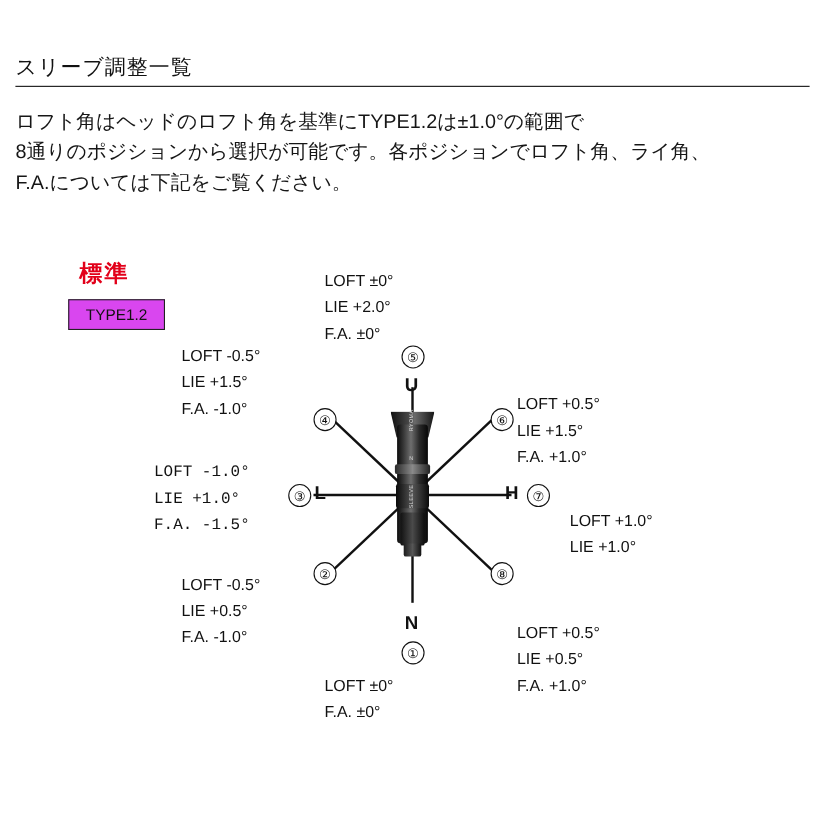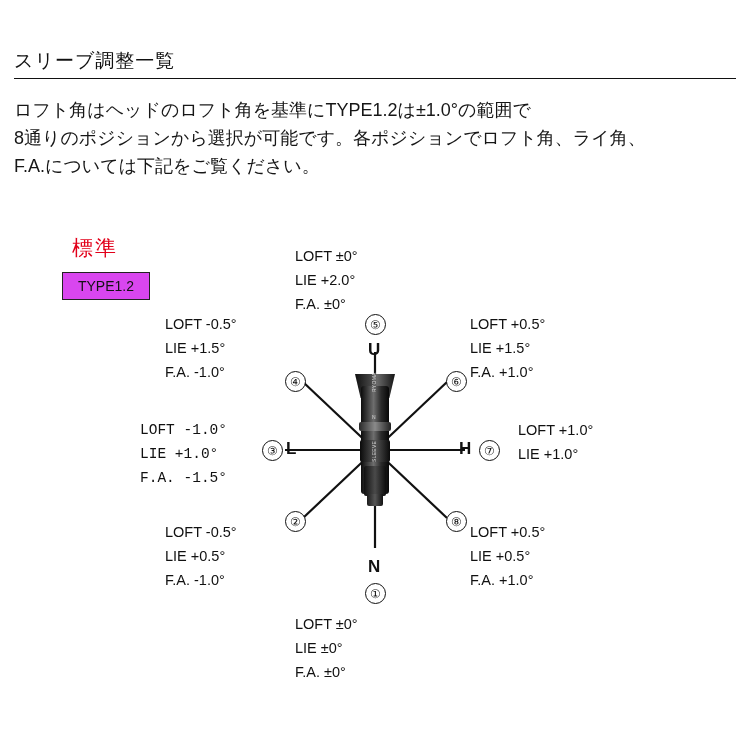--- a/index.html
+++ b/index.html
@@ -46,21 +46,21 @@
     color: #161616;
   }
   .intro div {
     white-space: nowrap;
   }
   .std-label {
     position: absolute;
     left: 72px;
     top: 234px;
     font-size: 21px;
-    font-weight: normal;
+    font-weight: bold;
     color: #e2001a;
     letter-spacing: 2px;
   }
   .type-box {
     position: absolute;
     left: 62px;
     top: 272px;
     width: 86px;
     height: 26px;
     border: 1px solid #222;
@@ -158,21 +158,21 @@
   }
   
   .blk {
     position: absolute;
     font-size: 14.5px;
     line-height: 24px;
     color: #111;
     white-space: nowrap;
   }
   .blk.r { text-align: left; }
-  .blk.l { text-align: left; }
+  .blk.l { text-align: left; margin-top: 44px; }
   .blk.c { text-align: left; }
   .letter {
     position: absolute;
     font-size: 17px;
     font-weight: bold;
     color: #111;
   }
   .num {
     position: absolute;
     width: 19px;
@@ -278,18 +278,17 @@
       <div>LOFT +0.5°</div>
       <div>LIE +0.5°</div>
       <div>F.A. +1.0°</div>
     </div>
     <div class="num" style="left:446px; top:511px;">⑧</div>
 
     <div class="letter" style="left:368px; top:557px;">N</div>
     <div class="num" style="left:365px; top:583px;">①</div>
     <div class="blk c" style="left:295px; top:612px; width:160px;">
       <div>LOFT ±0°</div>
-      <div>LIE ±0°</div>
       <div>F.A. ±0°</div>
     </div>
 
   </div>
 </div>
 
 </body></html>

